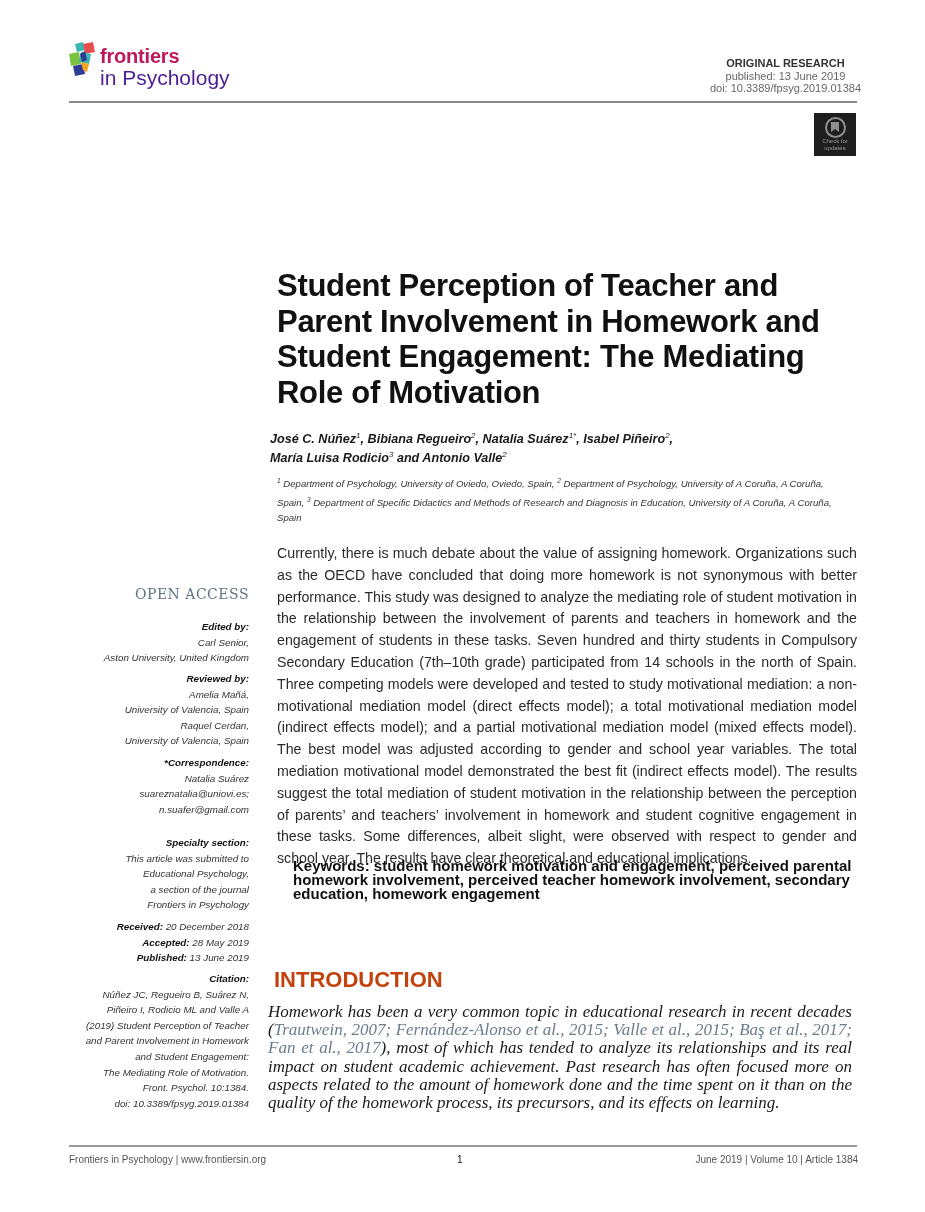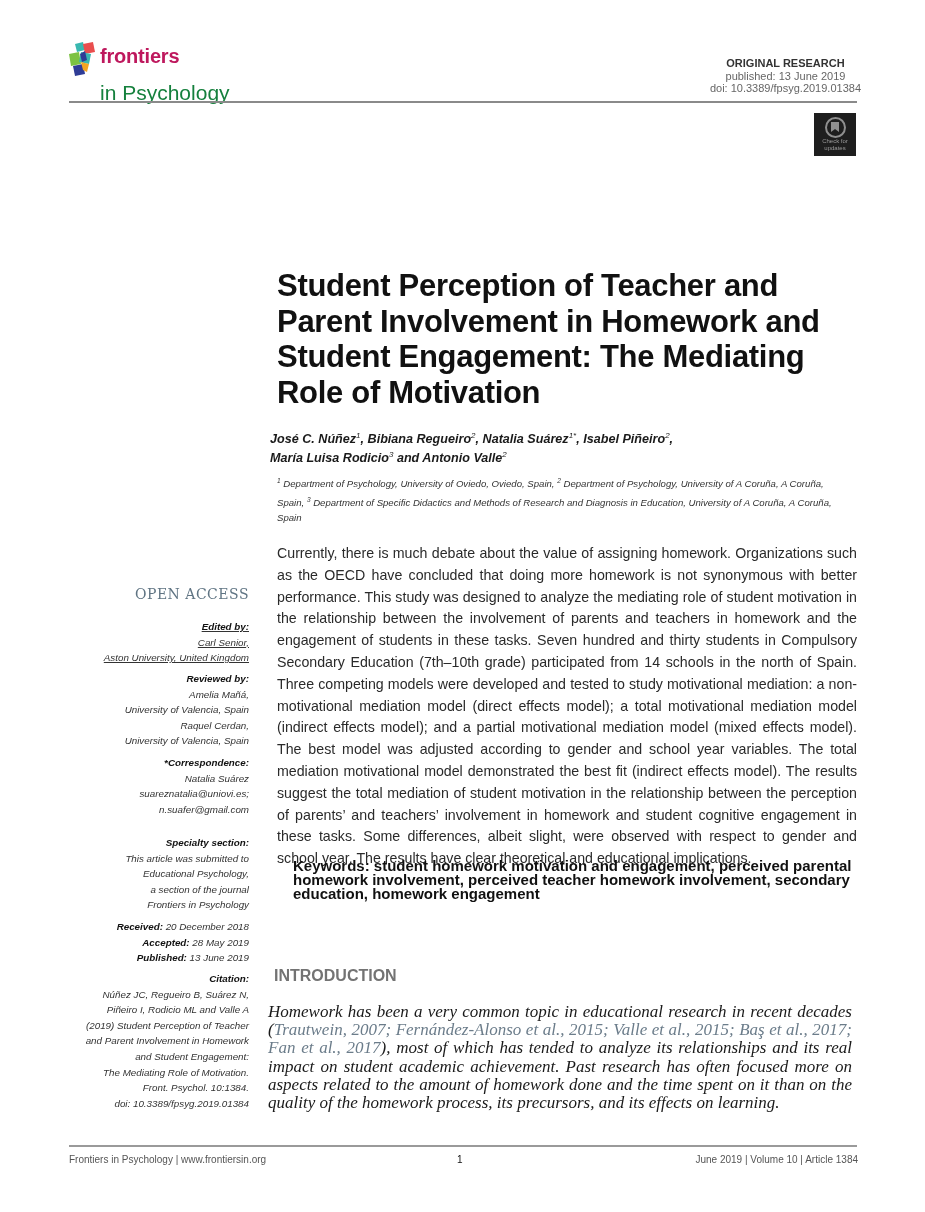--- a/index.html
+++ b/index.html
@@ -3,21 +3,21 @@
 <meta charset="utf-8">
 <style>
   html, body { margin:0; padding:0; background:#ffffff; }
   body { width:925px; height:1212px; position:relative; overflow:hidden; font-family:"Liberation Sans", sans-serif; color:#1a1a1a; }
   .abs { position:absolute; }
 
   
   .logo { left:69px; top:42px; width:32px; height:34px; }
   .logo-text { left:100px; top:46px; line-height:1; }
   .logo-line1 { font-family:"Liberation Sans", sans-serif; font-weight:bold; font-size:20px; color:#be185d; letter-spacing:-0.2px; display:block; }
-  .logo-line2 { font-family:"Liberation Sans", sans-serif; font-size:21px; color:#15803d; display:block; margin-top:16px; }
+  .logo-line2 { font-family:"Liberation Sans", sans-serif; font-size:21px; color:#4c1d95; display:block; margin-top:1px; }
   .header-right { right:64px; top:57px; text-align:center; font-size:11px; line-height:12.5px; color:#666; }
   .header-right .type { font-weight:bold; color:#333; font-size:11px; }
   .header-rule { left:69px; top:101px; width:788px; height:2px; background:#8a8a8a; }
   .cfu { left:814px; top:113px; width:42px; height:43px; background:#1e1e1e; }
   .cfu-ring { position:absolute; left:11px; top:4px; width:17px; height:17px; border-radius:50%; border:2px solid #8f8f8f; }
   .cfu-flag { position:absolute; left:17px; top:9px; width:8px; height:10px; background:#8f8f8f; clip-path:polygon(0 0,100% 0,100% 100%,50% 70%,0 100%); }
   .cfu-text { position:absolute; left:0; top:25px; width:42px; text-align:center; font-size:6px; line-height:6.5px; color:#9a9a9a; }
 
   
   .title { left:277px; top:268px; width:560px; font-weight:bold; font-size:31px; line-height:35.5px; color:#111; letter-spacing:-0.3px; }
@@ -29,21 +29,21 @@
   
   .sidebar { left:62px; width:187px; text-align:right; }
   .open-access { top:586px; font-family:"DejaVu Serif", serif; font-size:14px; letter-spacing:0.5px; color:#5f7483; }
   .sb-block { font-size:9.8px; line-height:15.6px; color:#333; font-style:italic; }
   .sb-head { font-weight:bold; font-style:italic; color:#111; }
   .sb-dates b { font-style:italic; color:#111; }
 
   
   .abstract { left:277px; top:543px; width:580px; font-size:14.2px; line-height:21.8px; text-align:justify; color:#2a2a2a; }
   .keywords { left:277px; top:859px; width:584px; font-size:15px; line-height:14px; font-weight:bold; color:#111;margin-left:16px; }
-  .intro-head { left:274px; top:967px; font-weight:bold; font-size:16px; color:#737373; }
+  .intro-head { left:274px; top:967px; font-weight:bold; font-size:22px; color:#c2410c; }
   .intro-body { left:268px; top:1003px; width:584px; font-family:"Liberation Serif", serif; font-size:17px; line-height:18.2px; text-align:justify; color:#1a1a1a;font-style:italic; }
   .cite { color:#6b7c8a; }
 
   
   .footer-rule { left:69px; top:1145px; width:788px; height:1.5px; background:#9a9a9a; }
   .footer { top:1154px; font-size:10px; color:#555; }
   .footer-left { left:69px; }
   .footer-center { left:457px; color:#111; }
   .footer-right { right:67px;margin-left:9px; }
 </style>
@@ -91,21 +91,21 @@
 </div>
 
 <div class="abs affil">
   <sup>1</sup> <span>Department of Psychology, University of Oviedo, Oviedo, Spain,</span>
   <sup>2</sup> <span>Department of Psychology, University of A Coruña, A Coruña, Spain,</span>
   <sup>3</sup> <span>Department of Specific Didactics and Methods of Research and Diagnosis in Education, University of A Coruña, A Coruña, Spain</span>
 </div>
 
 <div class="abs sidebar open-access">OPEN ACCESS</div>
 
-<div class="abs sidebar sb-block" style="top:619px;text-decoration:underline;">
+<div class="abs sidebar sb-block" style="top:619px;">
   <div class="sb-head">Edited by:</div>
   <div>Carl Senior,</div>
   <div>Aston University, United Kingdom</div>
 </div>
 
 <div class="abs sidebar sb-block" style="top:671px;">
   <div class="sb-head">Reviewed by:</div>
   <div>Amelia Mañá,</div>
   <div>University of Valencia, Spain</div>
   <div>Raquel Cerdan,</div>

